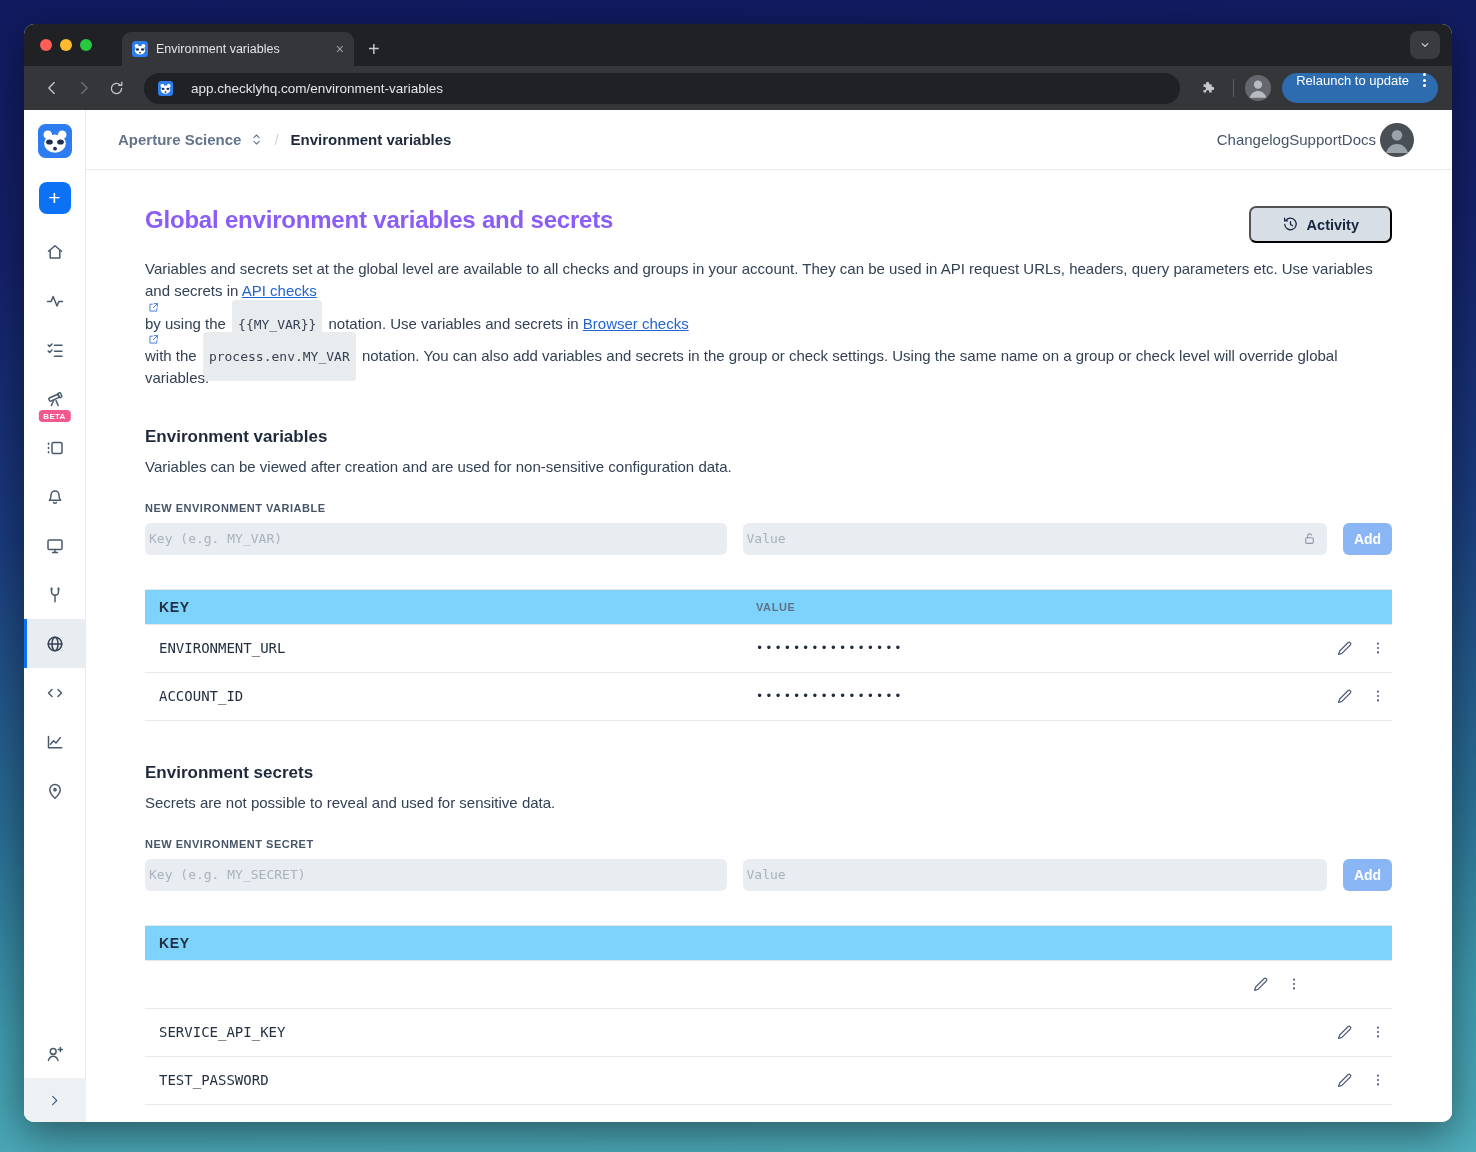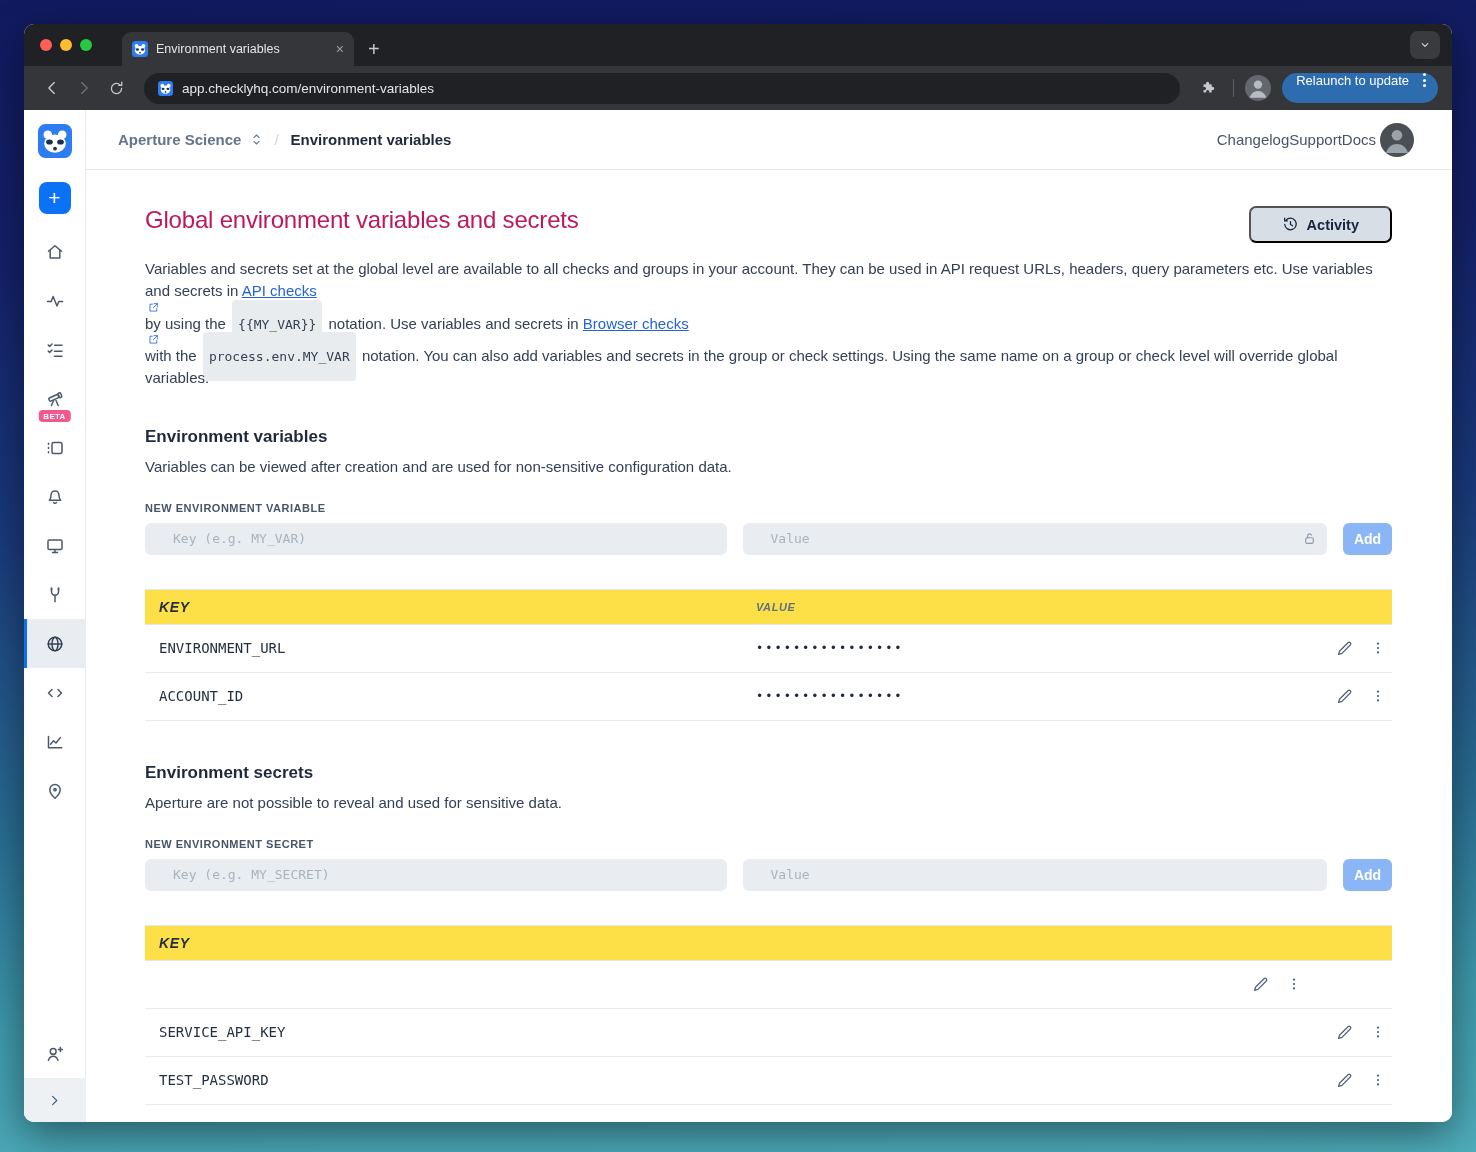--- a/index.html
+++ b/index.html
@@ -18,21 +18,21 @@
     display:flex; align-items:center; gap:8px; padding:0 10px; }
   .tab-title { color:#e3e5e8; font-size:12.5px; flex:1; white-space:nowrap; overflow:hidden; }
   .tab-close { color:#9aa0a6; font-size:14px; cursor:default; }
   .newtab { color:#c5c9cd; font-size:20px; margin:0 0 7px 14px; line-height:20px; }
   .win-chevron { position:absolute; right:12px; top:7px; width:30px; height:28px; background:#3a3b3f;
     border-radius:8px; display:flex; align-items:center; justify-content:center; color:#d7d9dc; }
   .toolbar { height:44px; background:#35363a; display:flex; align-items:center; padding:0 14px; gap:4px; flex:0 0 auto; }
   .navbtn { width:28px; height:28px; display:flex; align-items:center; justify-content:center; color:#c5c9cd; }
   .navbtn.disabled { color:#6e7175; }
   .urlbar { flex:1; height:31px; background:#202124; border-radius:16px; margin:0 10px;
-    display:flex; align-items:center; padding:0 14px; gap:9px; }
+    display:flex; align-items:center; padding:0 14px; gap:18px; }
   .url { color:#e3e5e8; font-size:13.5px; }
   .toolbar-right { display:flex; align-items:center; gap:11px; }
   .tdivider { width:1px; height:18px; background:#5c6063; }
   .avatar-sm { width:26px; height:26px; border-radius:50%; background:#64686e; overflow:hidden; }
   .relaunch { height:30px; background:#2d6cae; border-radius:15px; color:#fff; font-size:13px;
     display:flex; align-items:flex-start; gap:8px; padding:0 6px 0 14px; font-weight:500; }
   .kebab-w { display:flex; flex-direction:column; gap:2.5px; padding:0 6px; }
   .kebab-w i { width:3px; height:3px; border-radius:50%; background:#fff; }
 
   
@@ -58,46 +58,46 @@
   .crumb-account { color:#64748b; font-size:15px; font-weight:600; }
   .crumb-switch { color:#64748b; margin:0 10px 0 8px; display:flex; }
   .crumb-sep { color:#cbd5e1; font-size:15px; margin-right:12px; }
   .crumb-page { color:#1e293b; font-size:15px; font-weight:700; }
   .hdr-links { margin-left:auto; display:flex; align-items:center; }
   .hdr-link { color:#475569; font-size:15px; }
   .avatar-lg { width:34px; height:34px; border-radius:50%; background:#4a4f55; overflow:hidden; margin-left:4px; }
 
   .main { flex:1; overflow:hidden; padding:0 60px 0 59px; }
   .title-row { margin-top:36px; display:flex; align-items:flex-start; justify-content:space-between; }
-  h1 { font-size:24px; color:#be185d; font-weight:400; letter-spacing:-.2px; }
+  h1 { font-size:24px; color:#8b5cf6; font-weight:700; letter-spacing:-.2px; }
   .activity-btn { background:#d8dee6; border-radius:7px; height:37px; padding:0 31px; display:flex;
     align-items:center; gap:8px; color:#16263e; font-size:14.5px; font-weight:600; }
   .intro { margin-top:15px; font-size:15px; line-height:1.45; color:#334155; max-width:1246px; }
   .intro a { color:#2364d2; text-decoration:underline; }
   .codechip { background:#e9ecef; border-radius:4px; padding:17px 6px; margin:0 2px;
     font-family:"DejaVu Sans Mono", monospace; font-size:13px; color:#374151; white-space:nowrap; }
   .extlink { display:inline-block; vertical-align:-1px; margin-left:3px; color:#2364d2; }
 
   h2 { font-size:17px; color:#1e293b; font-weight:700; }
   .sec-vars h2 { margin-top:38px; }
   .sec-desc { margin-top:11px; font-size:15px; color:#334155; }
   .form-label { margin-top:27px; font-size:11px; font-weight:700; letter-spacing:.5px; color:#475569; }
   .form-row { margin-top:9px; display:flex; gap:16px; }
-  .inp { height:32px; background:#e9edf2; border:none; border-radius:6px; padding:0 28px;
+  .inp { height:32px; background:#e9edf2; border:none; border-radius:6px; padding:0 4px;
     font-family:"DejaVu Sans Mono", monospace; font-size:13px; color:#334155; }
   .inp::placeholder { color:#a8b3be; }
   .inp-key { width:582px; }
   .inp-value-wrap { width:585px; position:relative; }
   .inp-value { width:100%; }
   .lock-ic { position:absolute; right:10px; top:8px; color:#8e99a5; }
   .add-btn { width:49px; height:32px; background:#8ab6f6; border:none; border-radius:6px; color:#fff;
     font-size:14px; font-weight:600; margin-left:0; }
 
   .tbl { margin-top:34px; }
-  .thead { background:#fde047; border-top:1px solid #e3e7eb; border-bottom:1px solid #e3e7eb; height:36px;font-style:italic; }
+  .thead { background:#7dd3fc; border-top:1px solid #e3e7eb; border-bottom:1px solid #e3e7eb; height:36px; }
   .th { font-size:11px; font-weight:700; letter-spacing:.6px; color:#5f7183; }
   .trow { height:48px; border-bottom:1px solid #e6e9ed; }
   .grid3 { display:grid; grid-template-columns:611px 1fr 84px; align-items:center; }
   .grid2 { display:grid; grid-template-columns:1fr 84px; align-items:center; }
   .cell-key { padding-left:14px; font-family:"DejaVu Sans Mono", monospace; font-size:14px; color:#243041; }
   .cell-val { font-family:"DejaVu Sans Mono", monospace; font-size:14px; color:#243041; }
   .cell-val.masked { font-size:12px; letter-spacing:2px; color:#1f2a3a; }
   .cell-actions { display:flex; justify-content:flex-end; align-items:center; gap:17px; padding-right:6px; color:#52627a; }
 
   .sec-secrets h2 { margin-top:42px; }
@@ -420,21 +420,21 @@
                       <circle cx="10" cy="15.5" r="1.4"></circle>
                     </g>
                   </svg>
               </div>
             </div>
           </div>
         </section>
 
         <section class="sec-secrets">
           <h2>Environment secrets</h2>
-          <div class="sec-desc">Aperture are not possible to reveal and used for sensitive data.</div>
+          <div class="sec-desc">Secrets are not possible to reveal and used for sensitive data.</div>
           <div class="form-label">NEW ENVIRONMENT SECRET</div>
           <div class="form-row">
             <input class="inp inp-key" placeholder="Key (e.g. MY_SECRET)" style="">
             <div class="inp-value-wrap">
               <input class="inp inp-value" placeholder="Value" style="">
             </div>
             <button class="add-btn">Add</button>
           </div>
 
           <div class="tbl">

